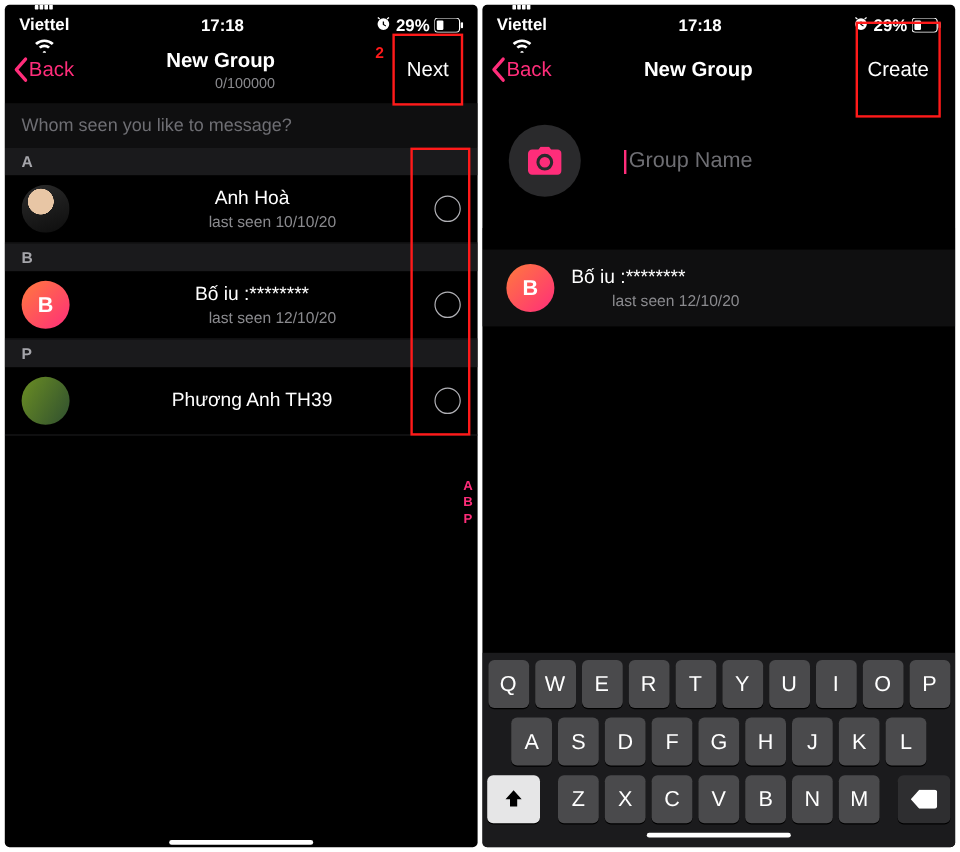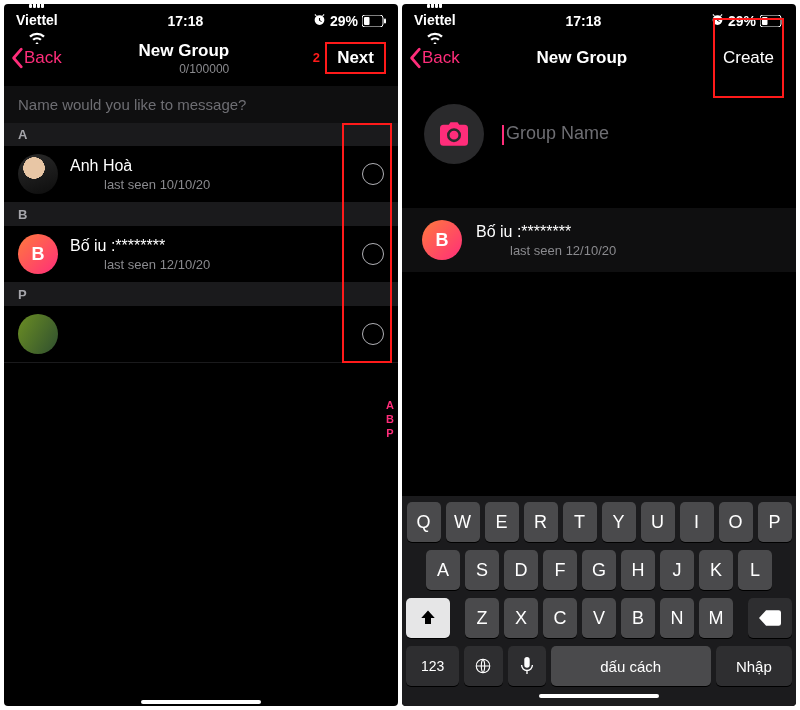--- a/index.html
+++ b/index.html
@@ -59,20 +59,21 @@
   .search-hint { color:#6e6e73; font-size:15px; padding:10px 14px; background:#0f0f10; }
   .section-header {
     background:#1a1a1c; color:#a5a5aa; font-size:13px; font-weight:600;
     padding:4px 14px;
   }
   .contact-row {
     display:flex; align-items:center;
     padding:8px 14px; gap:12px;
     border-bottom:1px solid #1a1a1c;
     position:relative;
+    text-align:center;
   }
   .avatar { width:40px; height:40px; border-radius:50%; flex-shrink:0; background:#333; display:flex; align-items:center; justify-content:center; font-weight:700; font-size:18px; }
   .avatar.grad-b { background:linear-gradient(135deg,#ff7a3d,#ff2d7a); color:#fff; }
   .avatar.photo1 { background: radial-gradient(circle at 40% 35%, #e8c6a5 0 30%, transparent 31%), linear-gradient(160deg,#2b2b2b,#0d0d0d); }
   .avatar.photo2 { background: linear-gradient(120deg,#6b8e23,#2f4f2f); }
   .contact-text { flex:1; }
   .contact-name { font-size:16px; color:#fff; }
   .contact-sub { font-size:13px; color:#8a8a8e; margin-top:2px;padding-left:34px; }
   .radio { width:22px; height:22px; border:1.5px solid #b0b0b5; border-radius:50%; flex-shrink:0; }
   .radio-col-highlight {
@@ -82,21 +83,21 @@
   }
   .radio-highlight-wrap { position:relative; }
   .marker { position:absolute; color:#ff1a1a; font-size:13px; font-weight:600; }
   .index-strip {
     position:absolute; right:4px; top:395px;
     display:flex; flex-direction:column; gap:2px;
     color:#ff2d7a; font-size:11px; font-weight:600; text-align:center;
   }
   
   .group-photo-row {
-    display:flex; align-items:center; gap:18px;
+    display:flex; align-items:center; gap:36px;
     padding:18px 22px 26px 22px;
   }
   .cam-circle {
     width:60px; height:60px; border-radius:50%;
     background:#2a2a2c; display:flex; align-items:center; justify-content:center;
   }
   .cam-circle svg { fill:#ff2d7a; }
   .group-name-input {
     flex:1; color:#6e6e73; font-size:18px; border:none; outline:none; background:transparent;
     position:relative;
@@ -176,26 +177,26 @@
           <path fill="none" stroke="#ff2d7a" stroke-width="2.5" stroke-linecap="round" stroke-linejoin="round" d="M9 2 2 10l7 8"></path>
         </svg>
       <span>Back</span>
     </div>
     <div class="nav-center">
       <div class="nav-title">New Group</div>
       <div class="nav-sub">0/100000</div>
     </div>
     <div class="nav-right" style="position:relative">
       <span class="marker" style="right:66px; top:8px;">2</span>
-      <span class="nav-action highlight-box" style="display:inline-block; padding:4px 10px;font-weight:bold;">Next</span>
+      <span class="nav-action highlight-box" style="display:inline-block; padding:18px 10px;">Next</span>
     </div>
   </div>
 
   <div class="search-hint">
-    <span>Name would you like to message?</span>
+    <span>Whom seen you like to message?</span>
   </div>
 
   <div class="radio-highlight-wrap">
     <div class="section-header">A</div>
     <div class="contact-row">
       <div class="avatar photo1"></div>
       <div class="contact-text">
         <div class="contact-name">Anh Hoà</div>
         <div class="contact-sub">last seen 10/10/20</div>
       </div>
@@ -211,20 +212,21 @@
         <div class="contact-name">Bố iu :********</div>
         <div class="contact-sub">last seen 12/10/20</div>
       </div>
       <div class="radio"></div>
     </div>
 
     <div class="section-header">P</div>
     <div class="contact-row">
       <div class="avatar photo2"></div>
       <div class="contact-text">
+        <div class="contact-name">Phương Anh TH39</div>
       </div>
       <div class="radio"></div>
     </div>
 
     <div class="radio-col-highlight"></div>
   </div>
 
   <div class="index-strip">
     <span>A</span>
     <span>B</span>
@@ -344,32 +346,15 @@
           <div class="key">B</div>
           <div class="key">N</div>
           <div class="key">M</div>
         </div>
       <div class="key special bksp">
         <svg width="22" height="16" viewBox="0 0 28 20">
             <path fill="#fff" d="M9 0h16a3 3 0 013 3v14a3 3 0 01-3 3H9l-9-10L9 0zm4 5l3 3 3-3 2 2-3 3 3 3-2 2-3-3-3 3-2-2 3-3-3-3 2-2z"></path>
           </svg>
       </div>
     </div>
-    <div class="krow bottom-row">
-      <div class="key k123">123</div>
-      <div class="key globe">
-        <svg width="18" height="18" viewBox="0 0 24 24">
-            <circle cx="12" cy="12" r="9" fill="none" stroke="#fff" stroke-width="1.5"></circle>
-            <path fill="none" stroke="#fff" stroke-width="1.5" d="M3 12h18M12 3c3 3 3 15 0 18M12 3c-3 3-3 15 0 18"></path>
-          </svg>
-      </div>
-      <div class="key mic">
-        <svg width="14" height="18" viewBox="0 0 14 20">
-            <rect x="4" y="0" width="6" height="12" rx="3" fill="#fff"></rect>
-            <path fill="none" stroke="#fff" stroke-width="1.5" d="M1 9a6 6 0 0012 0M7 15v4"></path>
-          </svg>
-      </div>
-      <div class="key space">dấu cách</div>
-      <div class="key enter">Nhập</div>
-    </div>
     <div class="home-ind"></div>
   </div>
 </div>
 
 </body></html>

